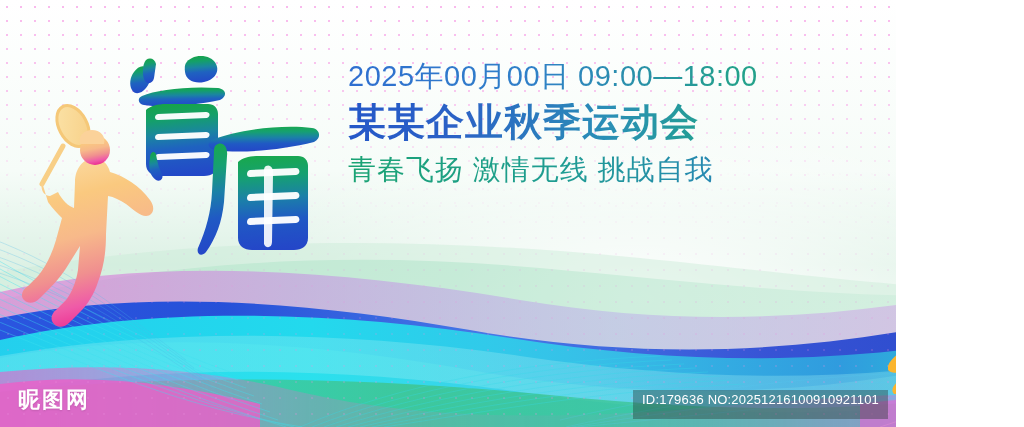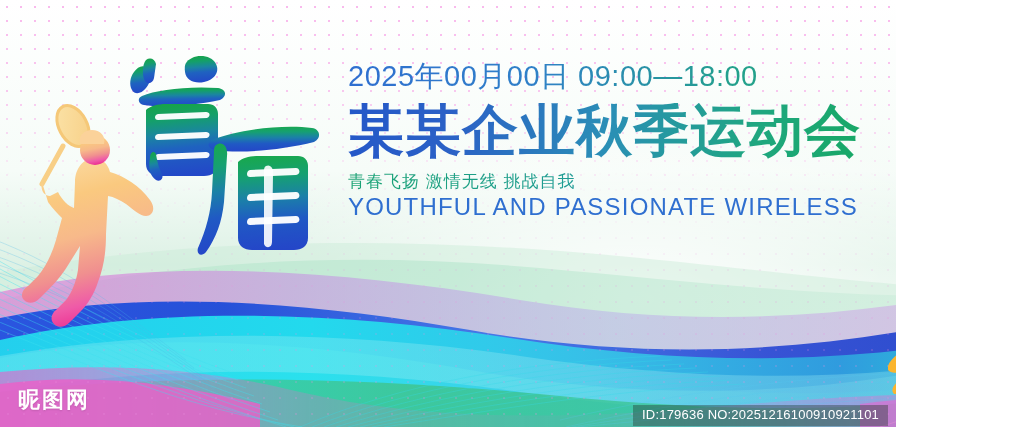--- a/index.html
+++ b/index.html
@@ -38,28 +38,28 @@
   .textblock{position:absolute;left:348px;top:62px;width:620px;}
 
   .date{
     font-size:29px;letter-spacing:.5px;font-weight:400;line-height:1;
     background:linear-gradient(90deg,#2f6fd0 0%,#2f80c8 30%,#23a08c 62%,#1fa774 100%);
     -webkit-background-clip:text;background-clip:text;color:transparent;
     white-space:nowrap;
   }
   .maintitle{
     margin-top:12px;
-    font-size:56px;font-weight:bold;line-height:1;letter-spacing:1px;
+    font-size:38px;font-weight:bold;line-height:1;letter-spacing:1px;
     background:linear-gradient(100deg,#2457c8 0%,#2b62c6 18%,#2a8fb6 42%,#1fa77f 66%,#16a862 85%,#14a95c 100%);
     -webkit-background-clip:text;background-clip:text;color:transparent;
     white-space:nowrap;
   }
   .slogan-cn{
     margin-top:14px;
-    font-size:17px;font-weight:400;line-height:1.1;letter-spacing:1px;
+    font-size:28px;font-weight:400;line-height:1.1;letter-spacing:1px;
     background:linear-gradient(90deg,#1aa373 0%,#1f9c93 35%,#2a7fc0 70%,#2f6fd0 100%);
     -webkit-background-clip:text;background-clip:text;color:transparent;
     white-space:nowrap;
   }
   .slogan-en{
     margin-top:2px;
     font-size:24px;font-weight:400;letter-spacing:1.2px;line-height:1.1;
     color:#2f6fd0;white-space:nowrap;
   }
 
@@ -72,25 +72,25 @@
   .watermark{
     position:absolute;left:18px;bottom:12px;
     display:flex;align-items:baseline;gap:9px;
     color:#ffffff;text-shadow:0 1px 2px rgba(0,0,0,.12);
     white-space:nowrap;
   }
   .wm-cn{font-size:22px;font-weight:bold;letter-spacing:2px;text-align:right;}
   .wm-url{font-size:20px;letter-spacing:.5px;}
 
   .idtag{
-    position:absolute;right:8px;bottom:1px;
+    position:absolute;right:8px;bottom:8px;
     background:rgba(40,55,50,.40);
     color:#ffffff;
     font-size:13px;letter-spacing:.2px;
-    padding:2px 9px 4px 9px;
+    padding:2px 9px 12px 9px;
     white-space:nowrap;
     text-align:center;
   }
 </style>
 </head>
 <body>
 
 <div id="poster">
 
   <svg class="layer" viewBox="0 0 1024 427" preserveAspectRatio="none">
@@ -395,21 +395,20 @@
       <path d="M54,100 L100,98 C104,98 105,104 100,105 L54,107 C50,107 50,101 54,100 Z" fill="#ffffff" opacity=".96"></path>
 
       <path d="M70,48 C74,46 78,50 77,56 L76,124 C76,130 70,131 68,126 L68,56 C68,51 68,49 70,48 Z" fill="#ffffff" opacity=".9"></path>
     </g>
   </svg>
 
   <div class="textblock">
     <div class="date">2025年00月00日  09:00—18:00</div>
     <div class="maintitle">某某企业秋季运动会</div>
     <div class="slogan-cn">青春飞扬  激情无线  挑战自我</div>
-    <div class="slogan-en">YOUTHFUL AND PASSIONATE WIRELESS</div>
   </div>
 
   <div class="watermark">
     <span class="wm-cn">昵图网</span>
   </div>
 
   <div class="idtag">ID:179636 NO:20251216100910921101</div>
 
 </div>
 

